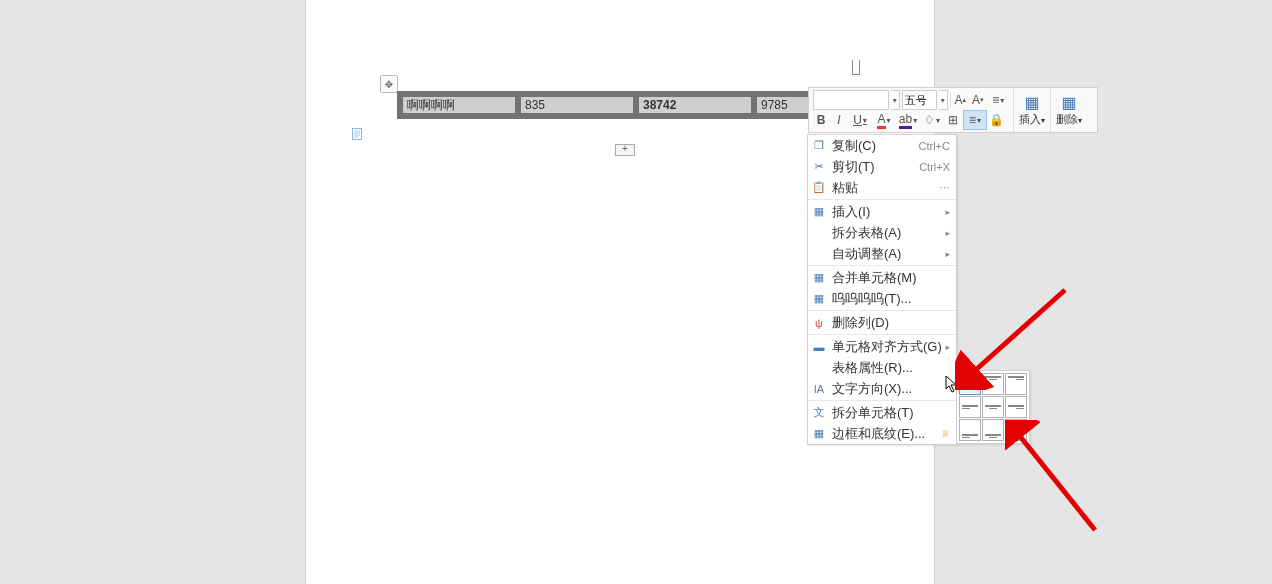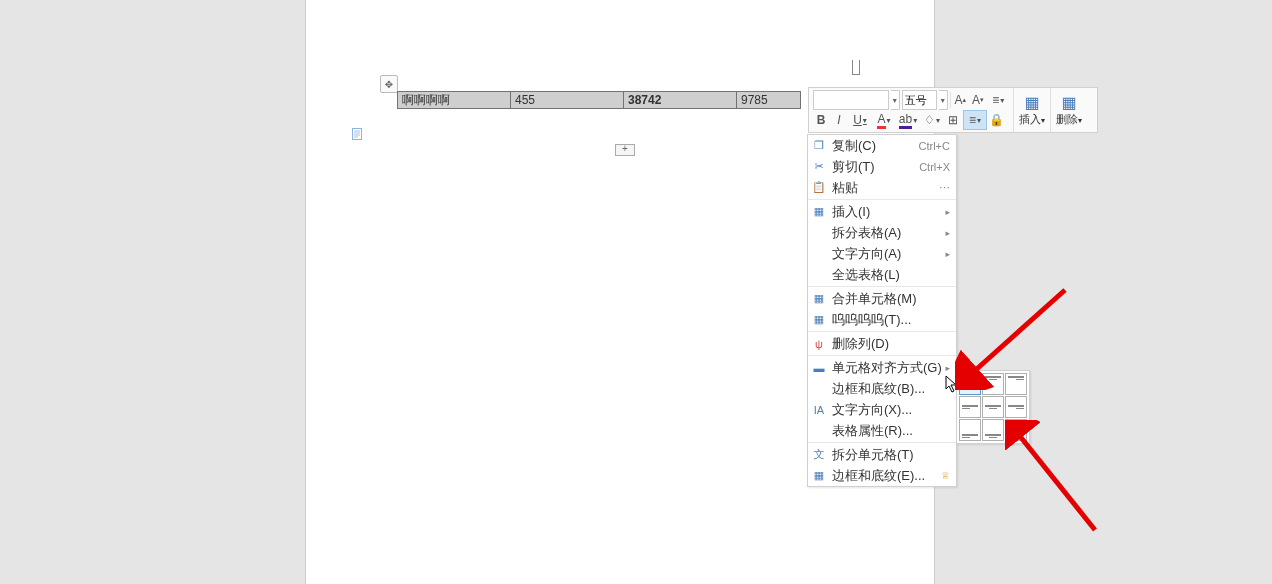--- a/index.html
+++ b/index.html
@@ -48,21 +48,21 @@
   font-size: 10px;
   border-radius: 2px;
 }
 .table {
   position: absolute;
   left: 397px;
   top: 91px;
   border-collapse: collapse;
 }
 .table td {
-  border: 1px solid #737373;
+  border: 6px solid #737373;
   background-color: #cfcfcf;
   height: 16px;
   padding: 0 4px;
   color: #333;
   font-size: 12px;
   line-height: 16px;
 }
 .col1 { width: 104px; }
 .col2 { width: 104px; }
 .col3 { width: 104px; font-weight: bold; }
@@ -200,21 +200,21 @@
 <svg viewBox="0 0 10 12">
       <rect x="0.5" y="0.5" width="9" height="11" fill="#fff" stroke="#8ab4e0"></rect>
       <path d="M2 3h6M2 5h6M2 7h6M2 9h4" stroke="#8ab4e0" stroke-width="0.8"></path>
     </svg>
 </div>
 
 <table class="table">
 <tbody>
       <tr>
   <td class="col1">啊啊啊啊</td>
-  <td class="col2">455</td>
+  <td class="col2">835</td>
   <td class="col3">38742</td>
   <td class="col4">9785</td>
 </tr>
 </tbody>
   </table>
 
 <div class="add-row-btn">+</div>
 
 <div class="mini-toolbar">
   <div class="row tb-group1">
@@ -281,26 +281,22 @@
     <span class="ctx-text">插入(I)</span>
     <span class="ctx-arrow">▸</span>
   </div>
   <div class="ctx-row">
     <span class="ctx-icon"></span>
     <span class="ctx-text">拆分表格(A)</span>
     <span class="ctx-arrow">▸</span>
   </div>
   <div class="ctx-row">
     <span class="ctx-icon"></span>
-    <span class="ctx-text">文字方向(A)</span>
+    <span class="ctx-text">自动调整(A)</span>
     <span class="ctx-arrow">▸</span>
-  </div>
-  <div class="ctx-row">
-    <span class="ctx-icon"></span>
-    <span class="ctx-text">全选表格(L)</span>
   </div>
   <div class="ctx-sep"></div>
   <div class="ctx-row">
     <span class="ctx-icon">▦</span>
     <span class="ctx-text">合并单元格(M)</span>
   </div>
   <div class="ctx-row">
     <span class="ctx-icon">▦</span>
     <span class="ctx-text">呜呜呜呜(T)...</span>
   </div>
@@ -310,29 +306,25 @@
     <span class="ctx-text">删除列(D)</span>
   </div>
   <div class="ctx-sep"></div>
   <div class="ctx-row">
     <span class="ctx-icon">▬</span>
     <span class="ctx-text">单元格对齐方式(G)</span>
     <span class="ctx-arrow">▸</span>
   </div>
   <div class="ctx-row">
     <span class="ctx-icon"></span>
-    <span class="ctx-text">边框和底纹(B)...</span>
+    <span class="ctx-text">表格属性(R)...</span>
   </div>
   <div class="ctx-row">
     <span class="ctx-icon">IA</span>
     <span class="ctx-text">文字方向(X)...</span>
-  </div>
-  <div class="ctx-row">
-    <span class="ctx-icon"></span>
-    <span class="ctx-text">表格属性(R)...</span>
   </div>
   <div class="ctx-sep"></div>
   <div class="ctx-row">
     <span class="ctx-icon">文</span>
     <span class="ctx-text">拆分单元格(T)</span>
   </div>
   <div class="ctx-row">
     <span class="ctx-icon">▦</span>
     <span class="ctx-text">边框和底纹(E)...</span>
     <span class="vip-icon">♕</span>

